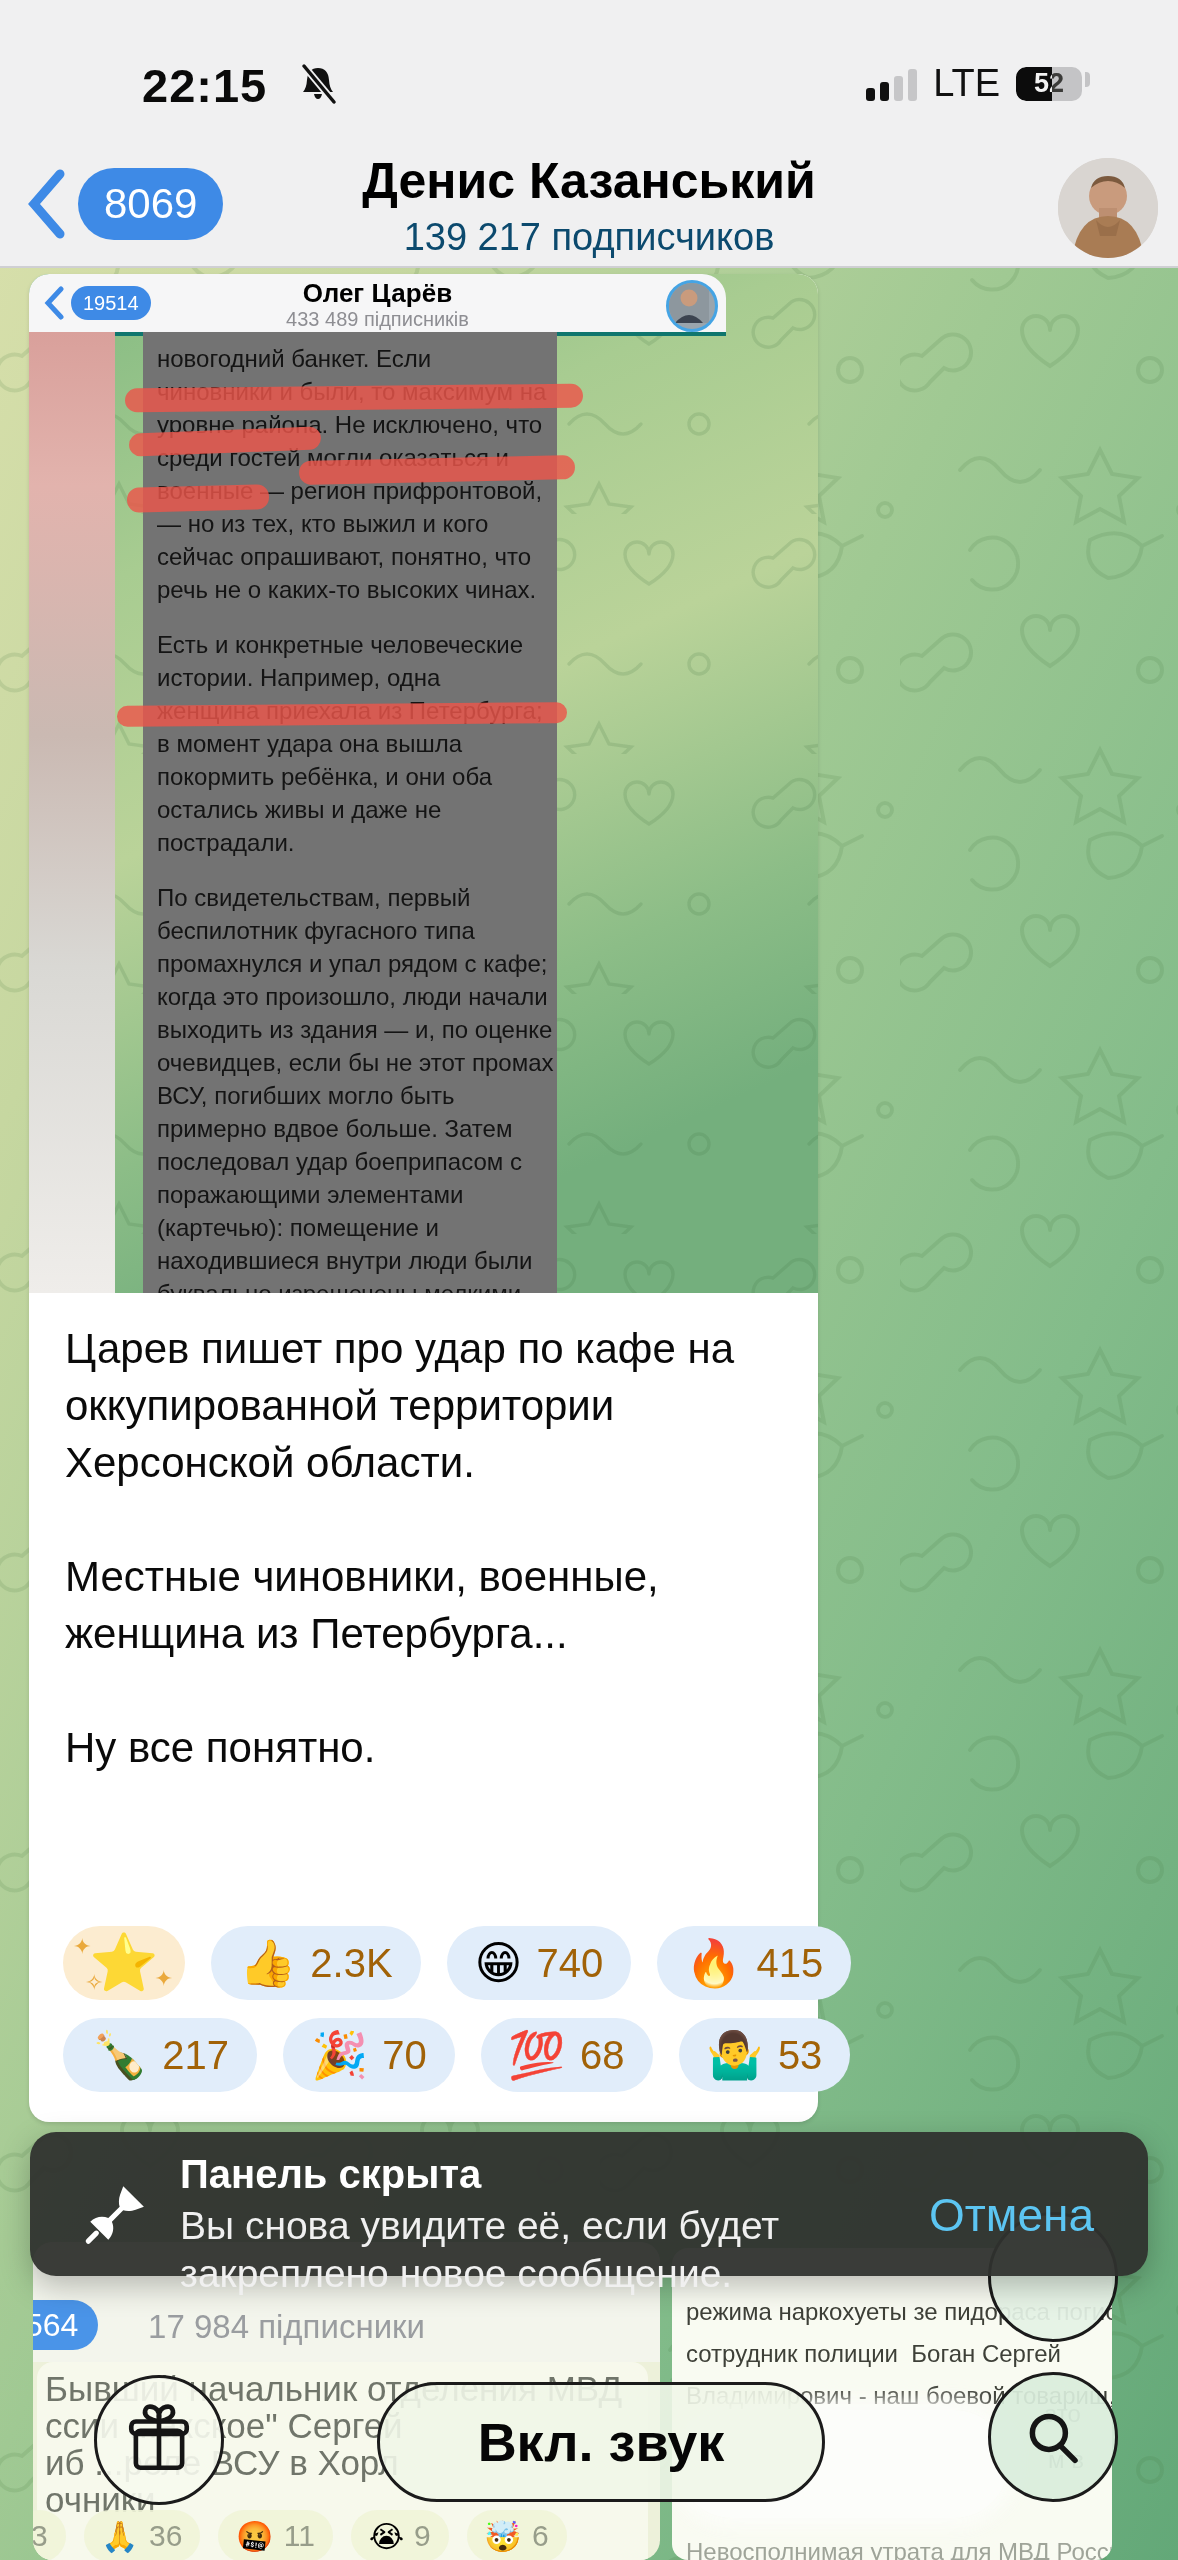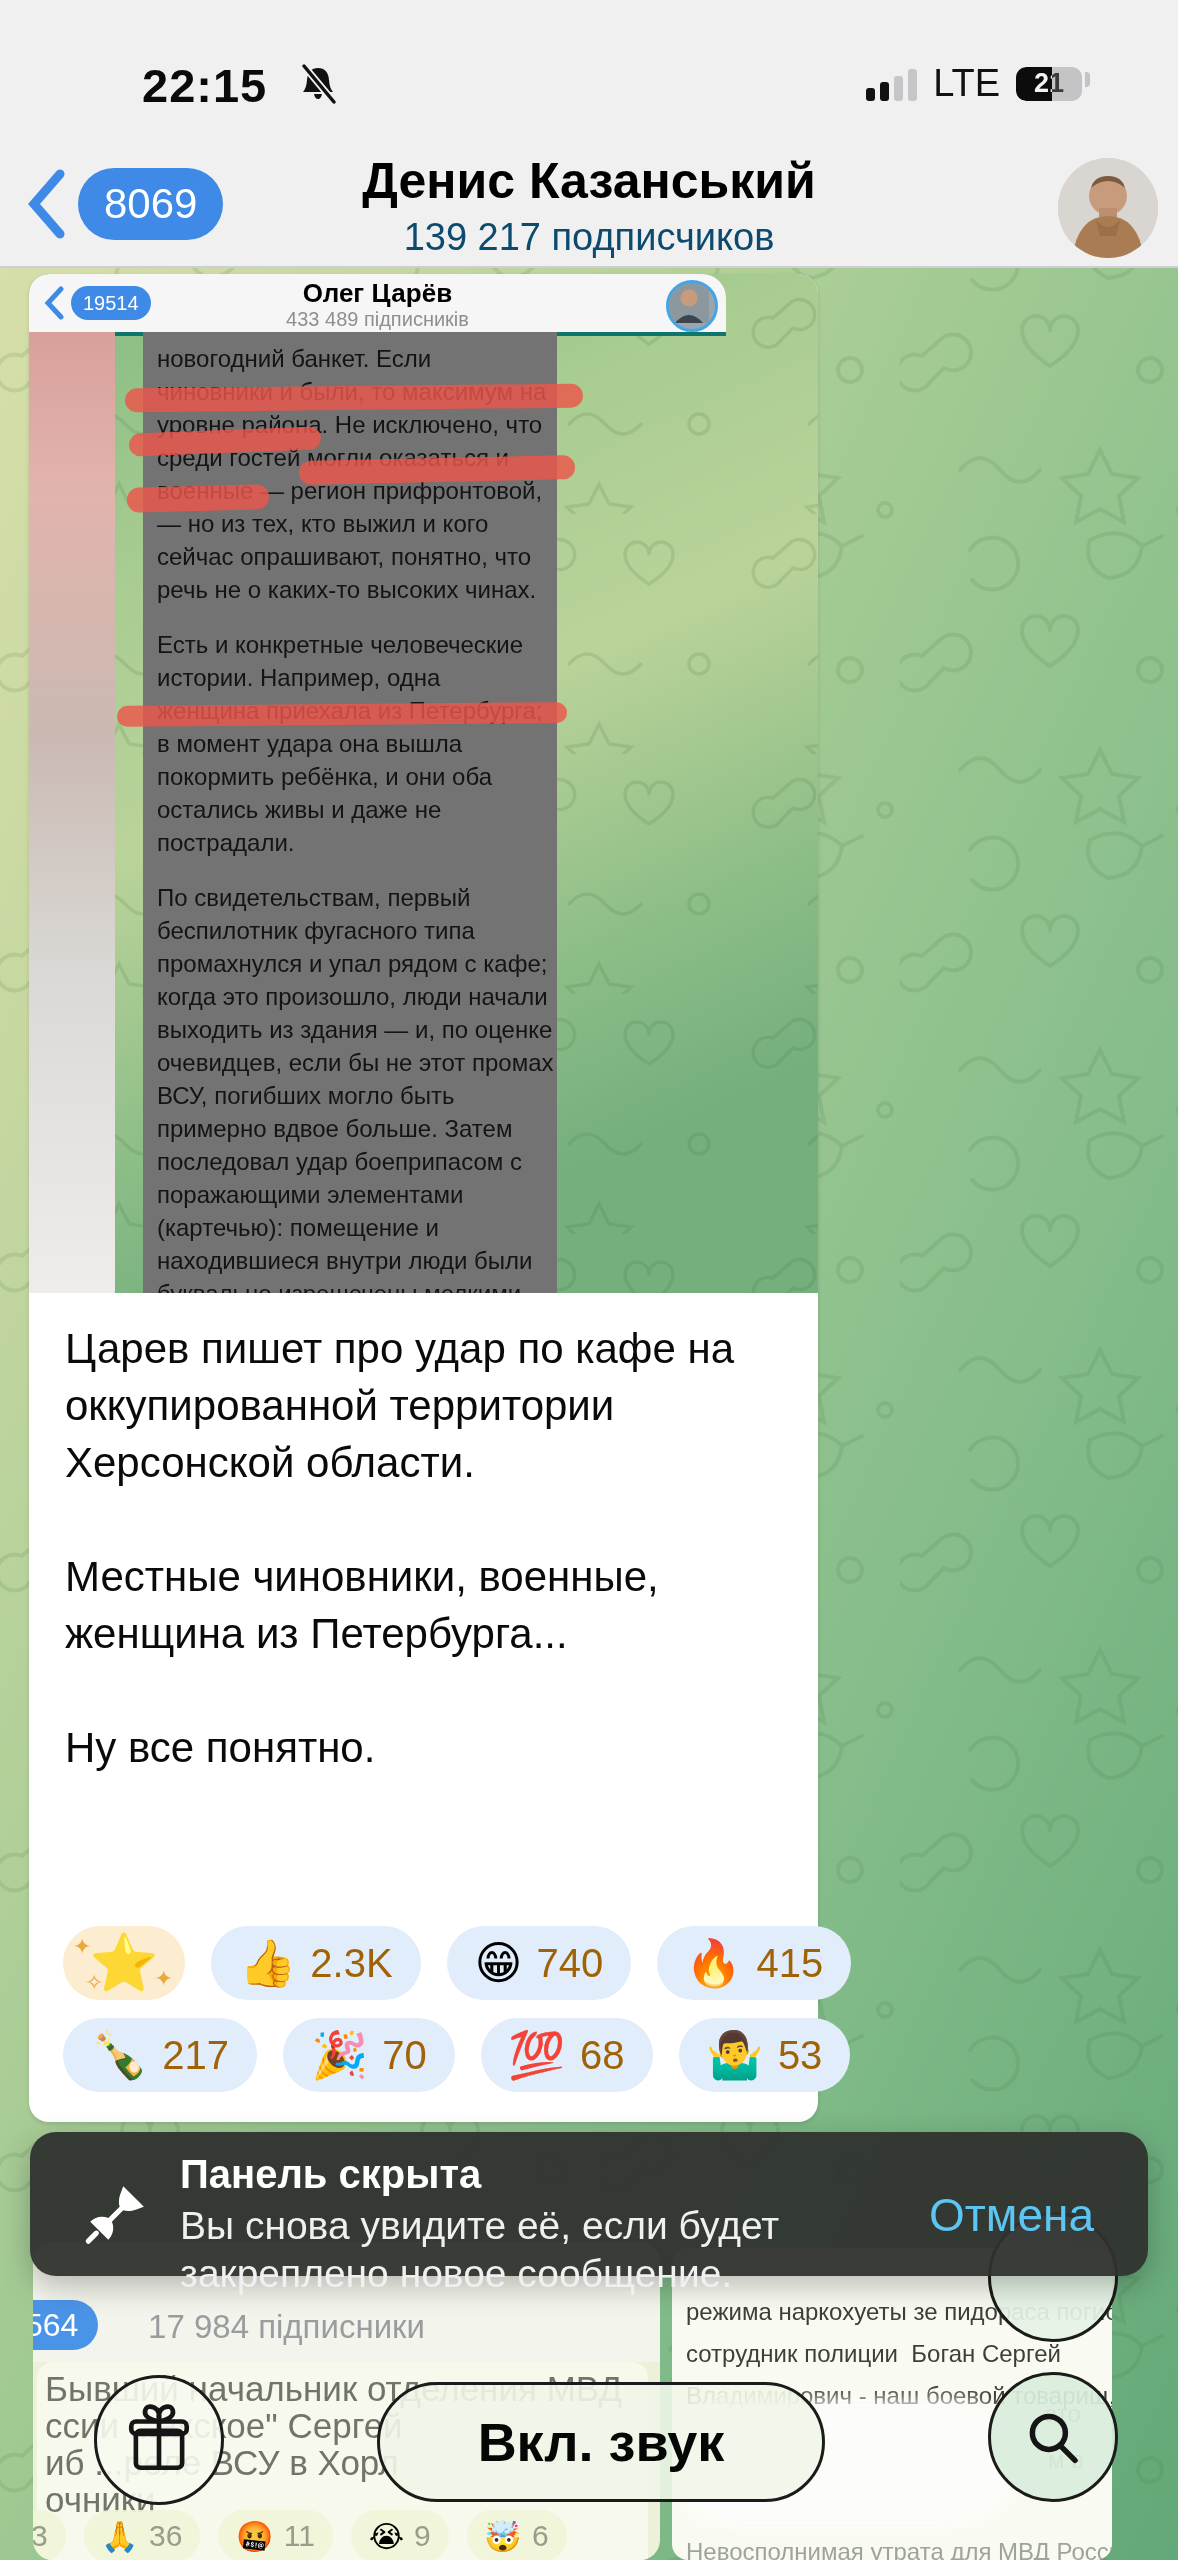--- a/index.html
+++ b/index.html
@@ -365,21 +365,21 @@
     <div class="sb-right">
       <div class="bars">
         <i class="on" style="height:13px;"></i>
           <i class="on" style="height:19px;"></i>
         <i style="height:25px;"></i>
           <i style="height:32px;"></i>
       </div>
       <span class="sb-lte">LTE</span>
       <div class="batt">
         <div class="batt-fill"></div>
-        <div class="batt-num">21</div>
+        <div class="batt-num">52</div>
       </div>
     </div>
     <div class="batt-cap"></div>
 
     <div class="hdr-back">
       <svg width="44" height="72" viewBox="0 0 44 72">
         <path d="M36 6 L10 36 L36 66" fill="none" stroke="#3e8ae6" stroke-width="9" stroke-linecap="round"></path>
       </svg>
       <span class="hdr-badge">8069</span>
     </div>

